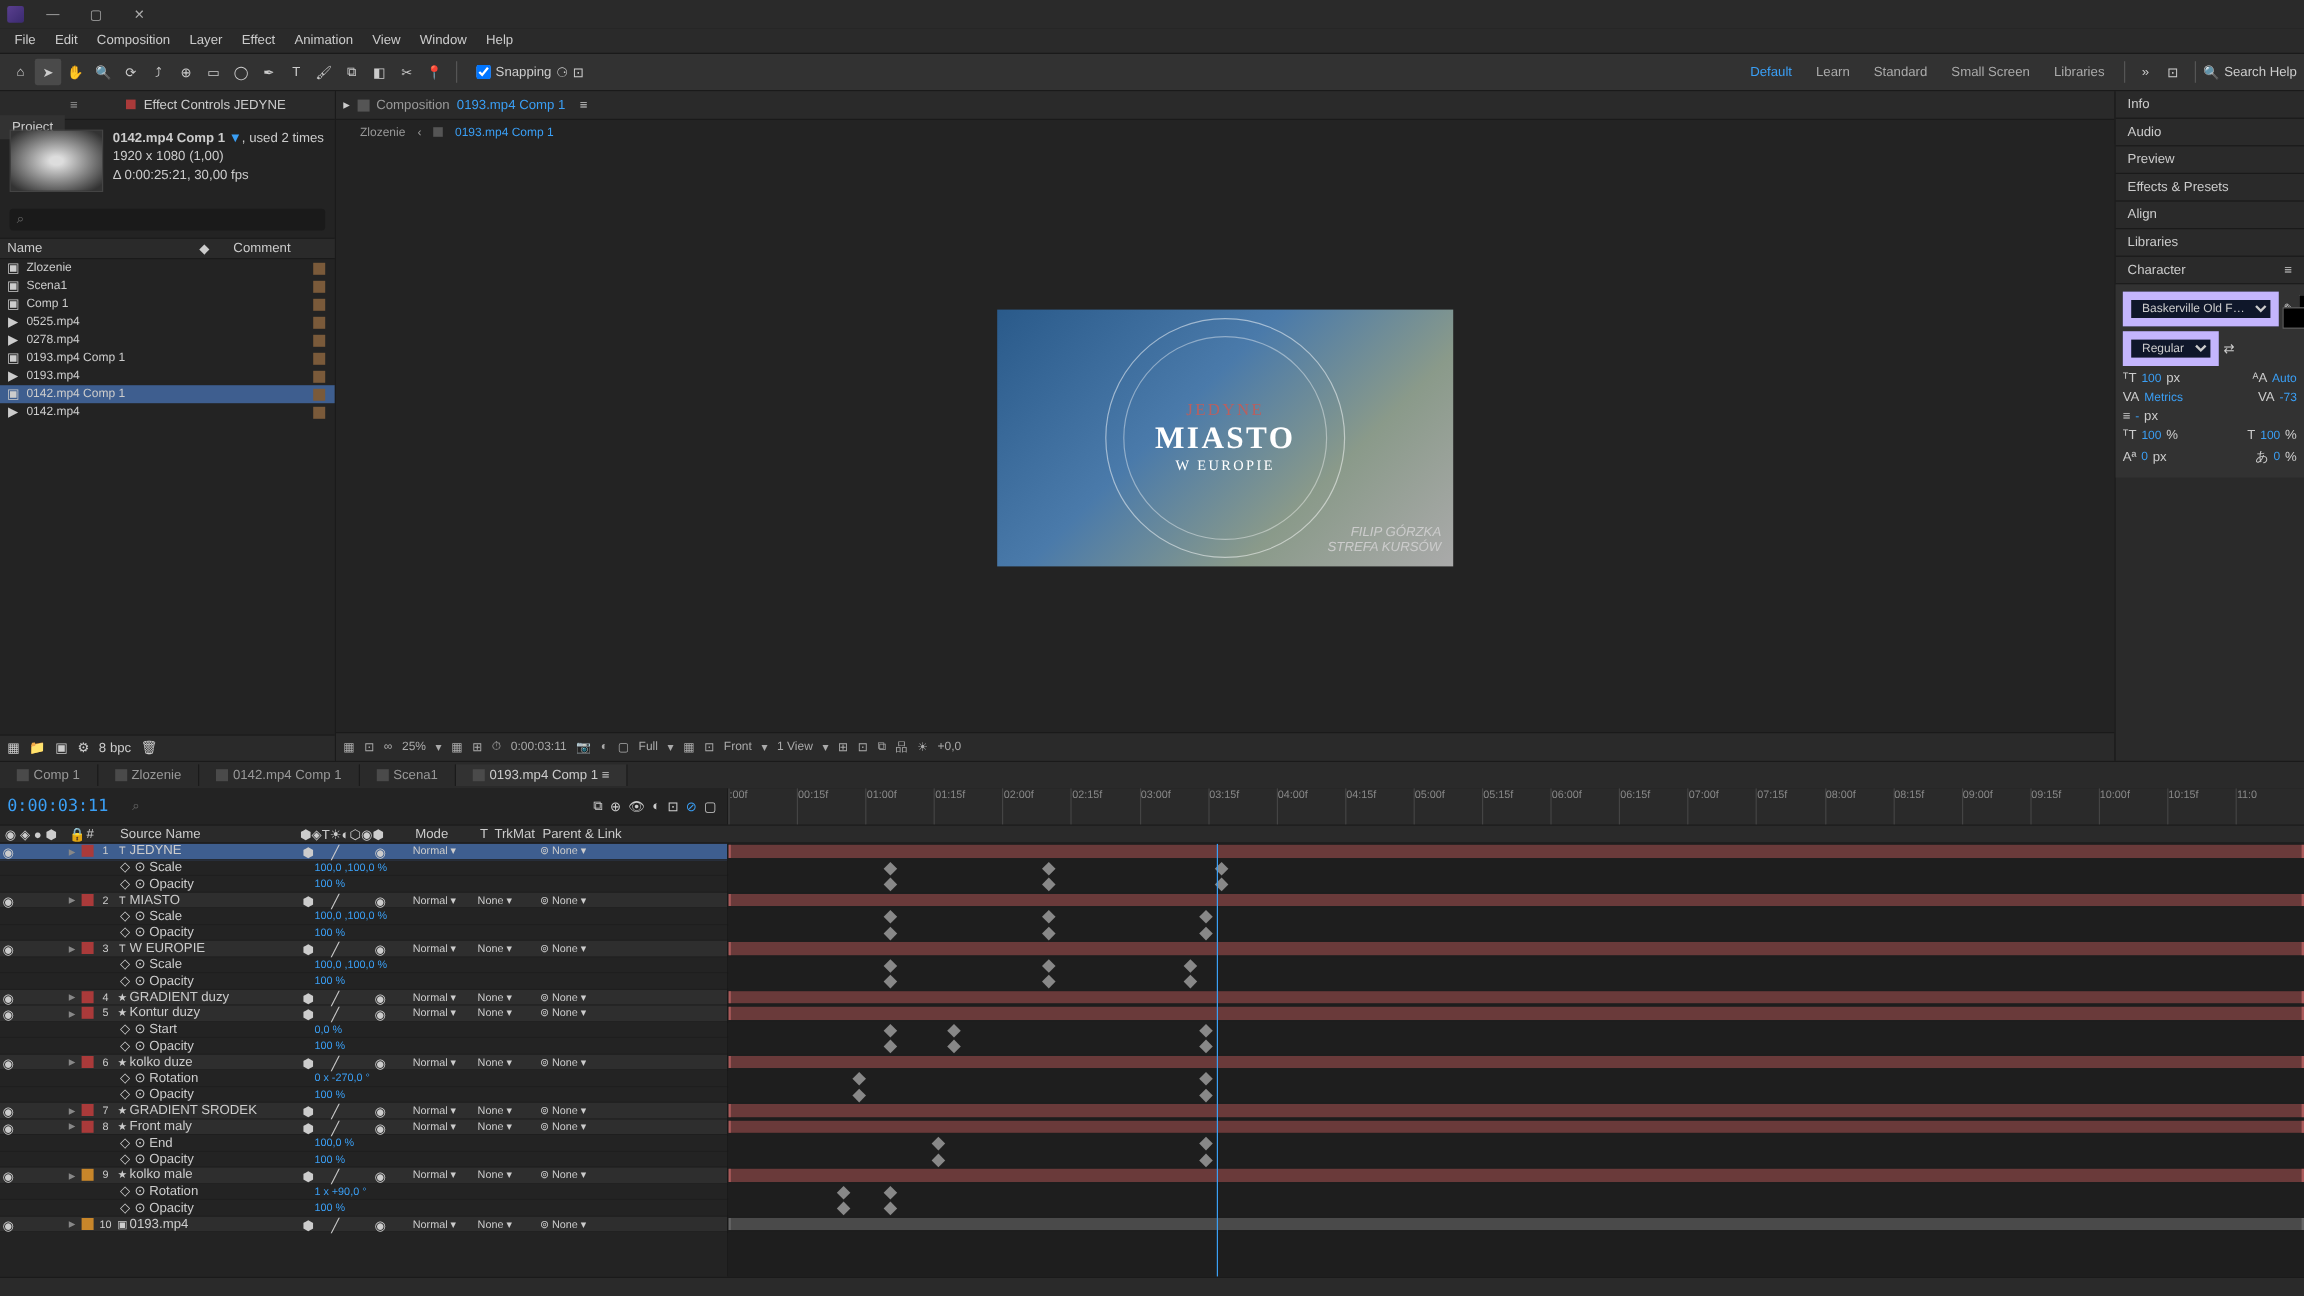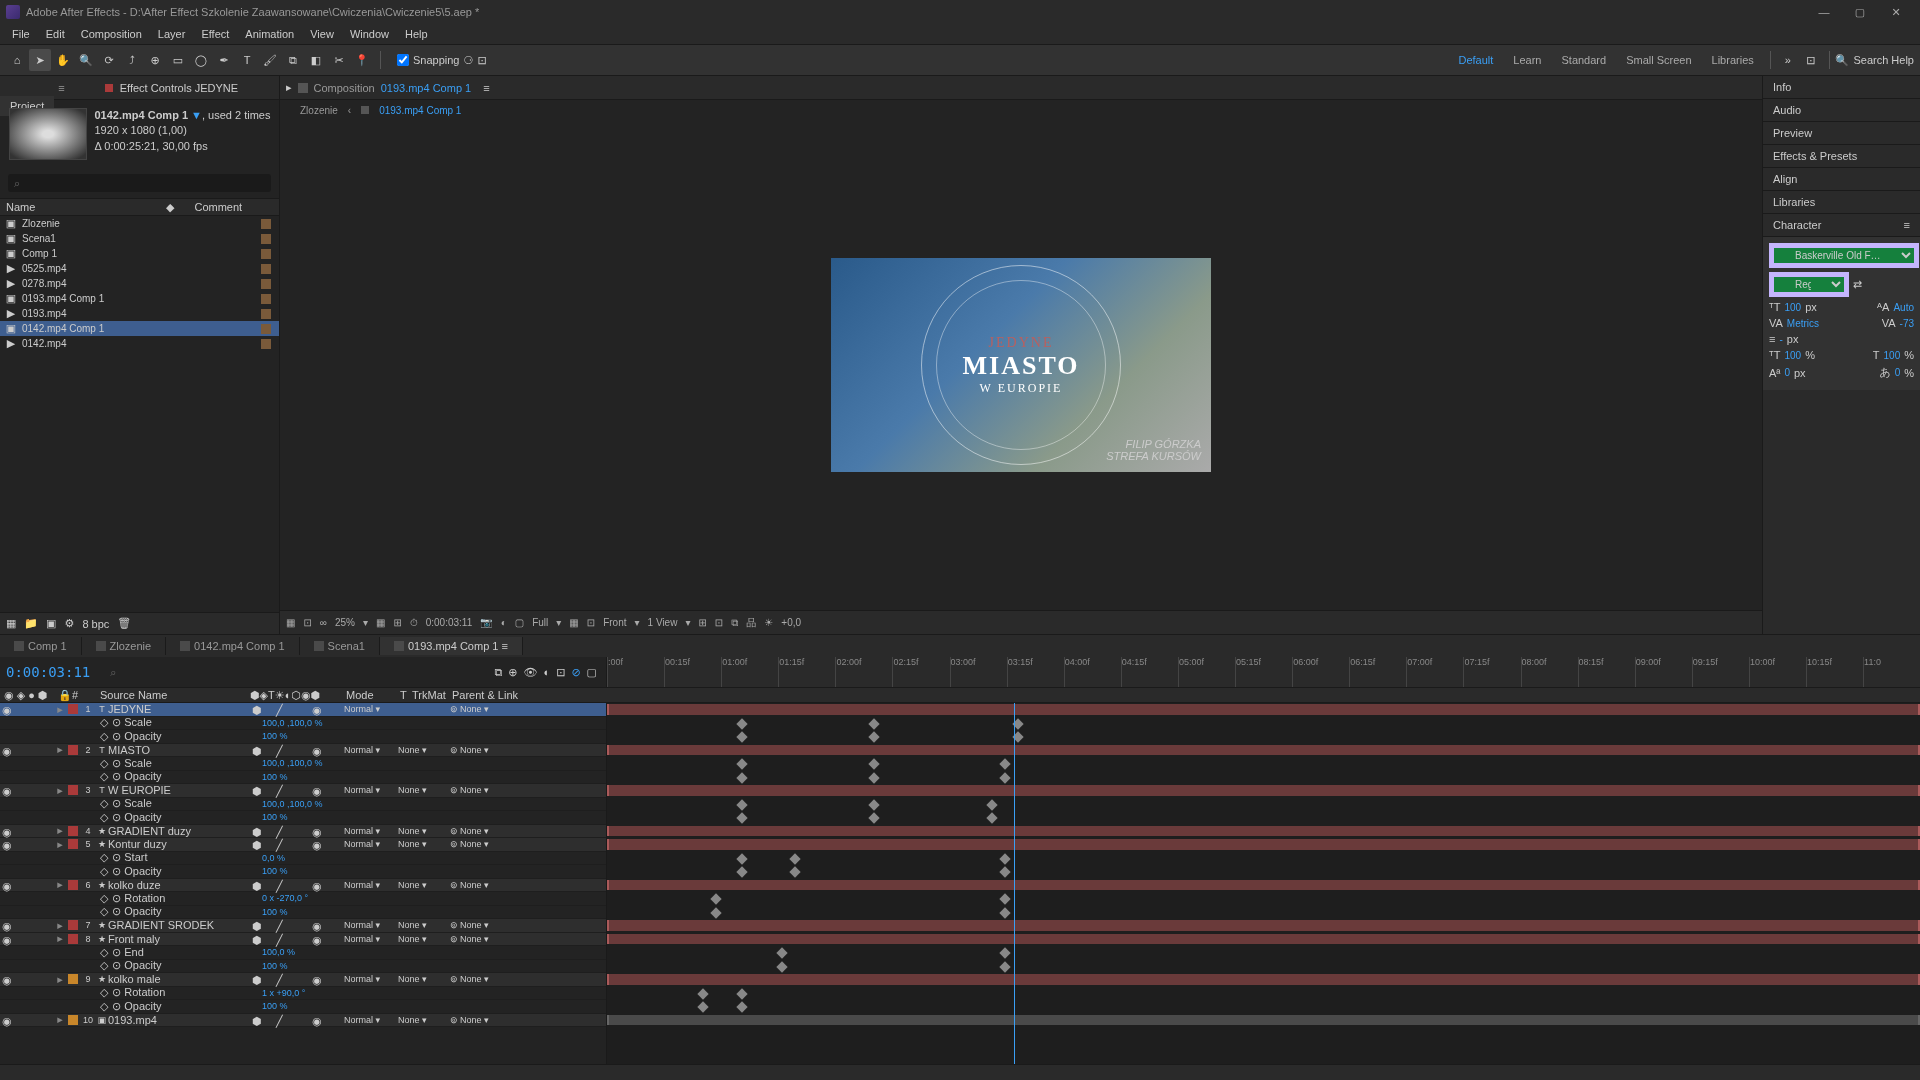--- a/index.html
+++ b/index.html
@@ -28,21 +28,21 @@
 .toolbar .search { display: flex; align-items: center; gap: 4px; color: #888; }
 
 
 .main { display: flex; height: calc(1080px - 24px - 20px - 32px - 430px - 16px); }
 
 
 .project-panel { width: 280px; background: #232323; border-right: 1px solid #1a1a1a; display: flex; flex-direction: column; }
 .panel-tabs { height: 24px; background: #2a2a2a; display: flex; align-items: center; border-bottom: 1px solid #1a1a1a; }
 .panel-tab { padding: 4px 10px; cursor: pointer; color: #999; }
 .panel-tab.active { background: #323232; color: #ccc; margin-top: 36px; }
-.proj-header { display: flex; padding: 8px; gap: 8px; justify-content: center; }
+.proj-header { display: flex; padding: 8px; gap: 8px; }
 .proj-thumb { width: 78px; height: 52px; background: radial-gradient(ellipse at center,#ddd 10%,#888 50%,#333 90%); border: 1px solid #444; }
 .proj-info { display: flex; flex-direction: column; font-size: 10px; color: #aaa; }
 .proj-info span { line-height: 1.4; }
 .proj-search { margin: 6px 8px; height: 18px; background: #1a1a1a; border-radius: 3px; display: flex; align-items: center; padding: 0 6px; color: #666; }
 .proj-cols { display: flex; height: 18px; background: #2a2a2a; border-top: 1px solid #1a1a1a; border-bottom: 1px solid #1a1a1a; align-items: center; padding: 0 6px; }
 .proj-cols .col-name { width: 160px; }
 .proj-list { flex: 1; overflow: auto; }
 .proj-row { display: flex; align-items: center; height: 15px; padding: 0 4px; cursor: default; }
 .proj-row.sel { background: #3e5e8f; }
 .proj-row .ic { width: 14px; height: 14px; margin-right: 4px; display: inline-flex; align-items: center; justify-content: center; }
@@ -68,21 +68,21 @@
 .comp-frame .t3 { font-size: 12px; letter-spacing: 2px; color: #fff; font-family: serif; }
 .comp-frame .credit { position: absolute; right: 10px; bottom: 10px; color: rgba(255,255,255,.8); font-size: 9px; text-align: right; font-style: italic; }
 .comp-footer { height: 24px; background: #2a2a2a; display: flex; align-items: center; padding: 0 6px; gap: 8px; border-top: 1px solid #1a1a1a; }
 .comp-footer .fitem { color: #aaa; font-size: 10px; cursor: pointer; }
 
 
 .right-panels { width: 158px; background: #2a2a2a; border-left: 1px solid #1a1a1a; }
 .rpanel { height: 23px; display: flex; align-items: center; padding: 0 10px; border-bottom: 1px solid #1a1a1a; cursor: pointer; }
 .char-panel { background: #323232; padding: 6px; }
 .char-row { display: flex; align-items: center; gap: 4px; margin-bottom: 4px; }
-.char-row select, .char-row input { background: #15803d; border: 5px solid #c4b5fd; color: #ccc; font-size: 10px; padding: 1px 17px; }
+.char-row select, .char-row input { background: #0f172a; border: 7px solid #c4b5fd; color: #ccc; font-size: 10px; padding: 1px 5px; }
 .char-swatch { width: 30px; height: 24px; background: #fff; border: 2px solid #000; position: relative; }
 .char-swatch::after { content: ""; position: absolute; right: -6px; bottom: -6px; width: 20px; height: 16px; background: #000; border: 1px solid #666; }
 .char-val { color: #3a9ff5; font-size: 10px; }
 
 
 .timeline { height: 430px; background: #232323; border-top: 1px solid #1a1a1a; display: flex; flex-direction: column; }
 .tl-tabs { height: 22px; background: #2a2a2a; display: flex; align-items: center; }
 .tl-tab { padding: 3px 14px; cursor: pointer; color: #999; border-right: 1px solid #1a1a1a; display: flex; align-items: center; gap: 4px; }
 .tl-tab.active { background: #323232; color: #ccc; }
 .tl-tab .sq { width: 10px; height: 10px; background: #4a4a4a; }
@@ -125,21 +125,20 @@
 .playhead::before { content: ""; position: absolute; top: -14px; left: -5px; width: 11px; height: 14px; background: #3a9ff5; clip-path: polygon(0 0,100% 0,100% 60%,50% 100%,0 60%); }
 
 
 .statusbar { height: 16px; background: #2a2a2a; border-top: 1px solid #1a1a1a; }
 </style>
 </head>
 <body>
 
 <div class="titlebar">
   <div class="ae-icon"></div>
-  <div class="title">Adobe After Effects - D:\After Effect Szkolenie Zaawansowane\Cwiczenia\Cwiczenie5\5.aep *</div>
   <div class="winbtn">—</div>
   <div class="winbtn">▢</div>
   <div class="winbtn">✕</div>
 </div>
 
 <div class="menubar" id="menubar">
     <div class="mitem">File</div>
     <div class="mitem">Edit</div>
     <div class="mitem">Composition</div>
     <div class="mitem">Layer</div>

